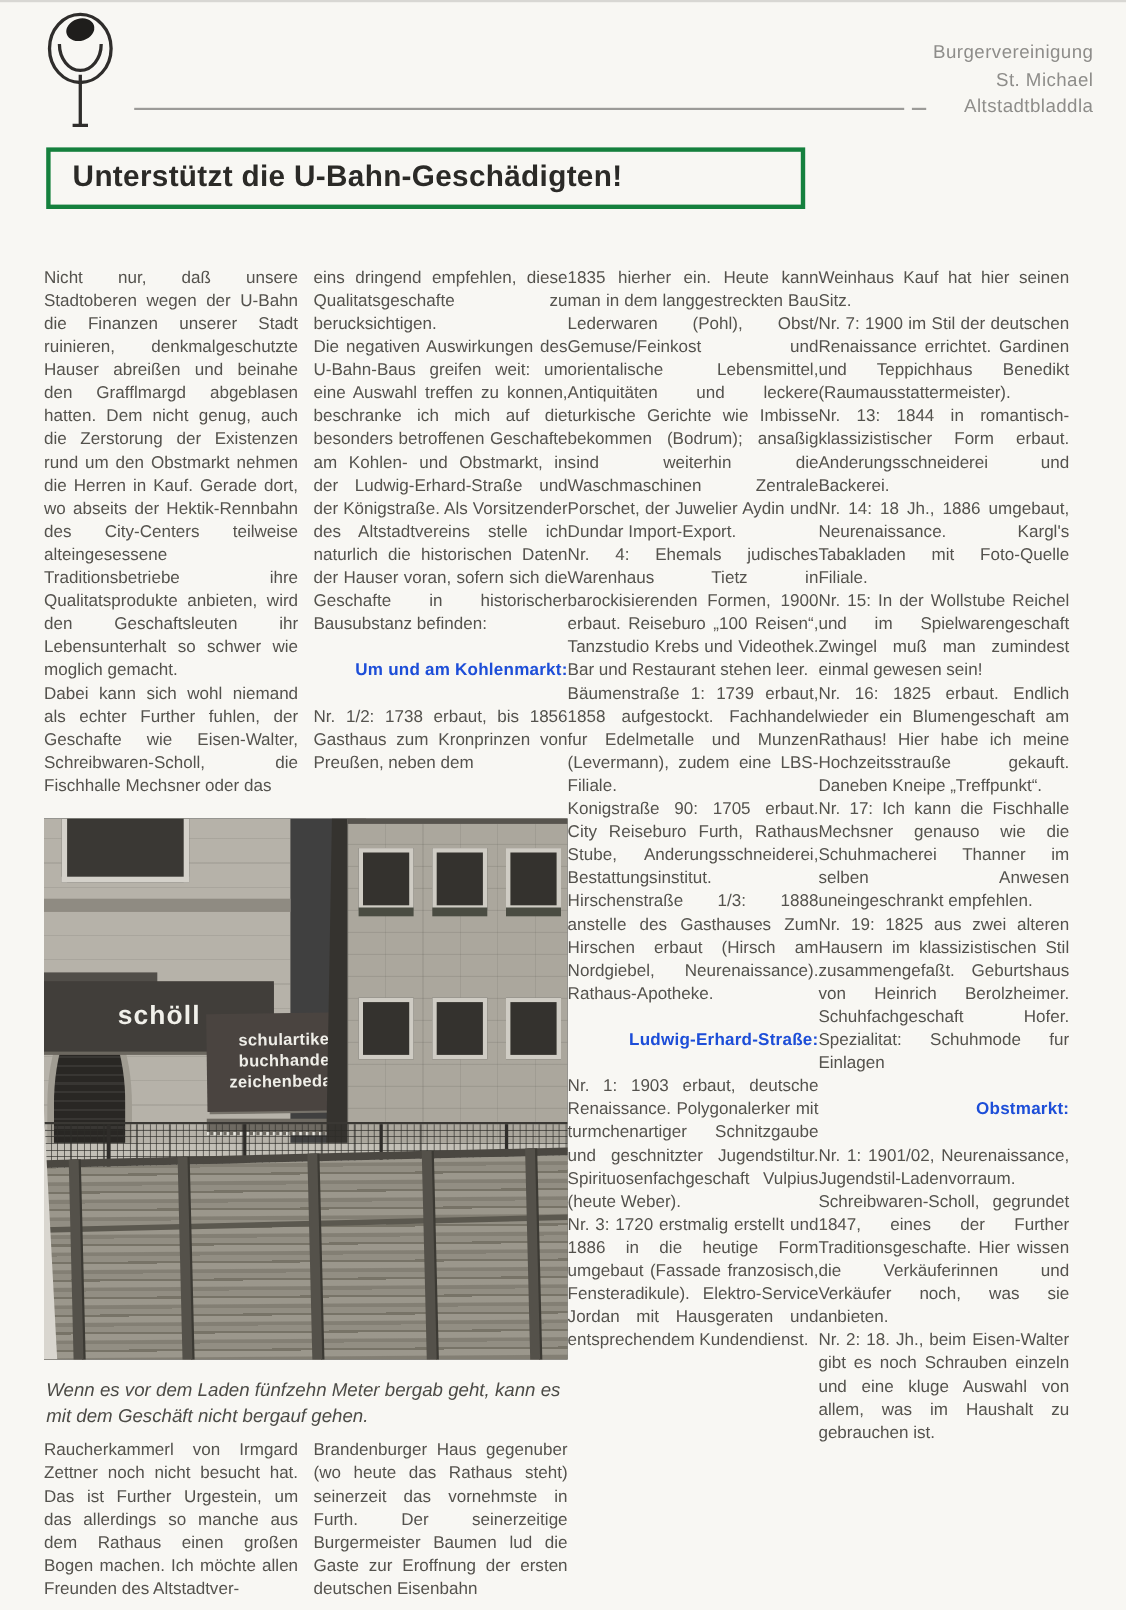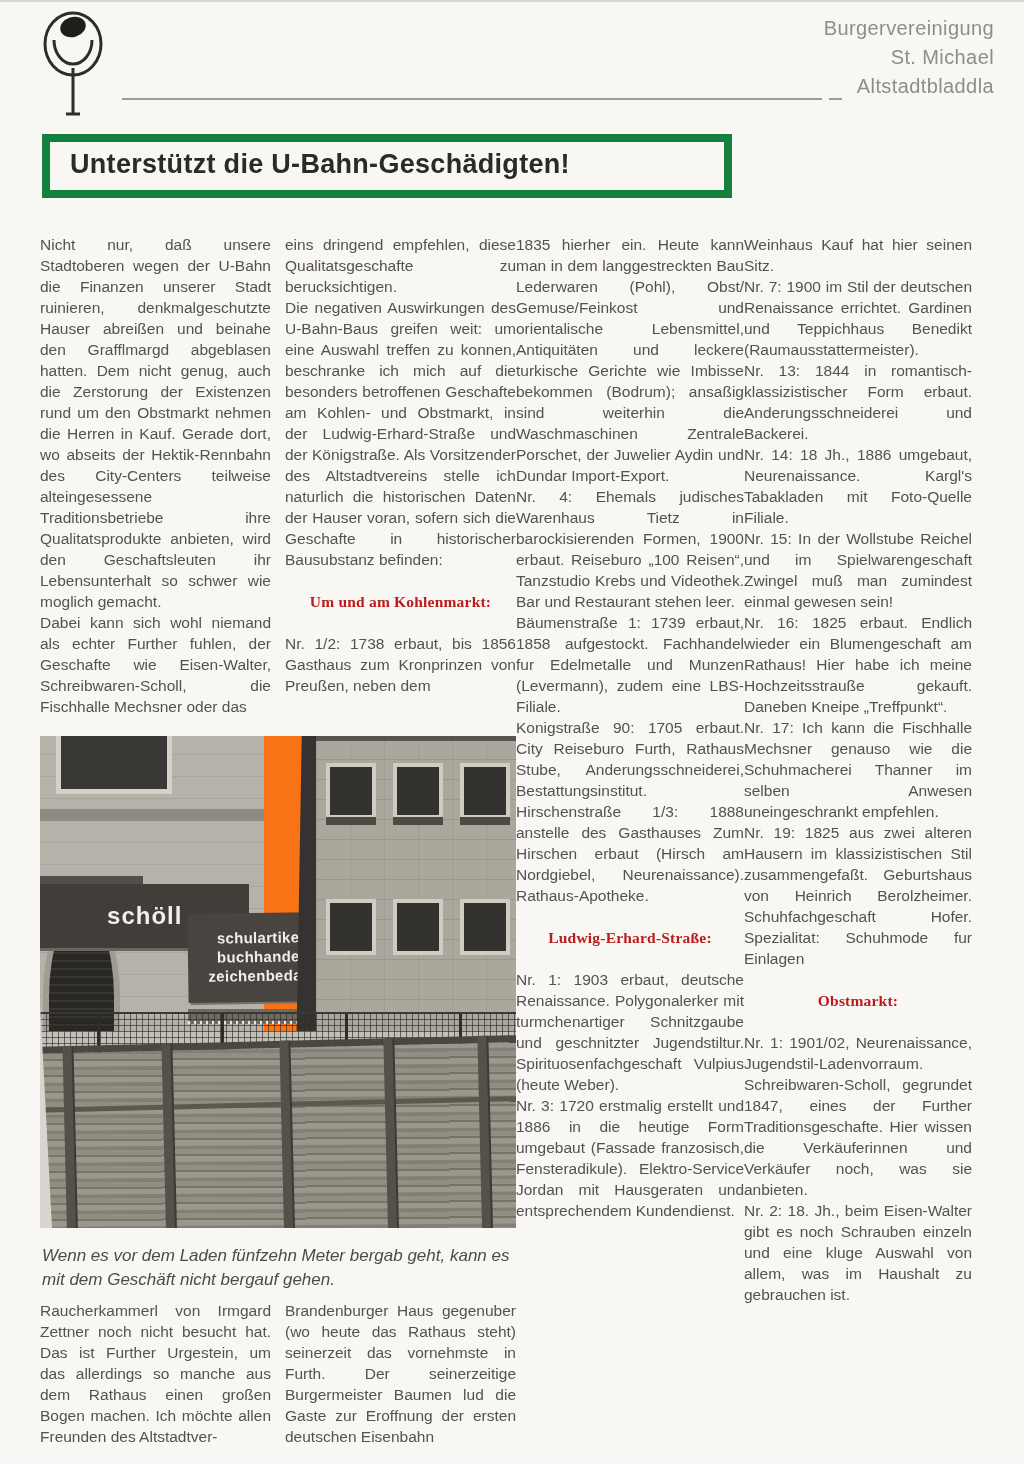--- a/index.html
+++ b/index.html
@@ -8,55 +8,55 @@
     width:1024px;height:1464px;
     background:#f8f7f3;
     font-family:"Liberation Sans","DejaVu Sans",sans-serif;
     color:#54524d;
     overflow:hidden;
     border-top:2px solid #d8d7d3;
   }
   
   .masthead{position:relative;height:118px;}
   .logo{position:absolute;left:30px;top:8px;}
-  .mast-right{position:absolute;right:30px;top:12px;text-align:right;
-    font-size:20px;line-height:1.45;color:#8e8d8a;letter-spacing:.4px;}
+  .mast-right{position:absolute;right:30px;top:34px;text-align:right;
+    font-size:17px;line-height:1.45;color:#8e8d8a;letter-spacing:.4px;}
   .mast-rule{position:absolute;left:122px;top:96px;width:700px;border-top:2px solid #9c9b98;}
   .mast-rule::after{content:"";position:absolute;right:-20px;top:-2px;width:13px;border-top:2px solid #9c9b98;}
   
   .headline-box{
-    margin:14px 0 0 42px;width:690px;box-sizing:border-box;
-    border:8px solid #15803d;background:#f8f7f3;
+    margin:14px 0 16px 42px;width:690px;box-sizing:border-box;
+    border:4px solid #15803d;background:#f8f7f3;
     padding:7px 18px 10px 20px;
   }
   .headline-box h1{
     margin:0;font-size:27px;font-weight:700;color:#2b2a27;letter-spacing:.3px;
   }
   
   .content{
     display:grid;
     grid-template-columns:476px 228px 228px;
     column-gap:0;
     padding:36px 0 0 40px;
     font-size:15.5px;line-height:21px;text-align:justify;
   }
   .content p{margin:0;}
   .content h3{
-    font-size:15.5px;line-height:21px;font-weight:700;color:#b91c1c;
-    margin:21px 0;text-align:center;letter-spacing:.2px;font-family:Liberation Serif, serif;
+    font-size:15.5px;line-height:21px;font-weight:700;color:#1d4ed8;
+    margin:21px 0;text-align:right;letter-spacing:.2px;
   }
   .left-text{
     display:grid;grid-template-columns:1fr 1fr;column-gap:14px;
     height:500px;overflow:hidden;
   }
   .left-text .tcol{overflow:hidden;}
   
   figure.photo{
     position:relative;margin:2px 0 0 0;width:476px;height:492px;
-    background:#f97316;overflow:hidden;
+    background:#404040;overflow:hidden;
   }
   .bldg-left{position:absolute;left:0;top:0;width:47%;height:62%;background:#b6b2a9;
     background-image:repeating-linear-gradient(0deg,rgba(90,88,82,.14) 0 1px,transparent 1px 22px);}
   .bl-window{position:absolute;left:7%;top:0;width:52%;height:19%;background:#3a3834;border:5px solid #d4d1ca;border-top:none;box-sizing:border-box;}
   .bl-cornice{position:absolute;left:0;top:24%;width:100%;height:4%;background:#8f8b82;}
   .sign-scholl{
     position:absolute;left:0;top:30%;width:44%;height:13%;
     background:#413e3a;color:#f1f0ea;display:flex;align-items:center;justify-content:center;
     font-size:24px;font-weight:700;letter-spacing:1px;text-align:center;
     box-shadow:0 3px 0 #6b675f;

